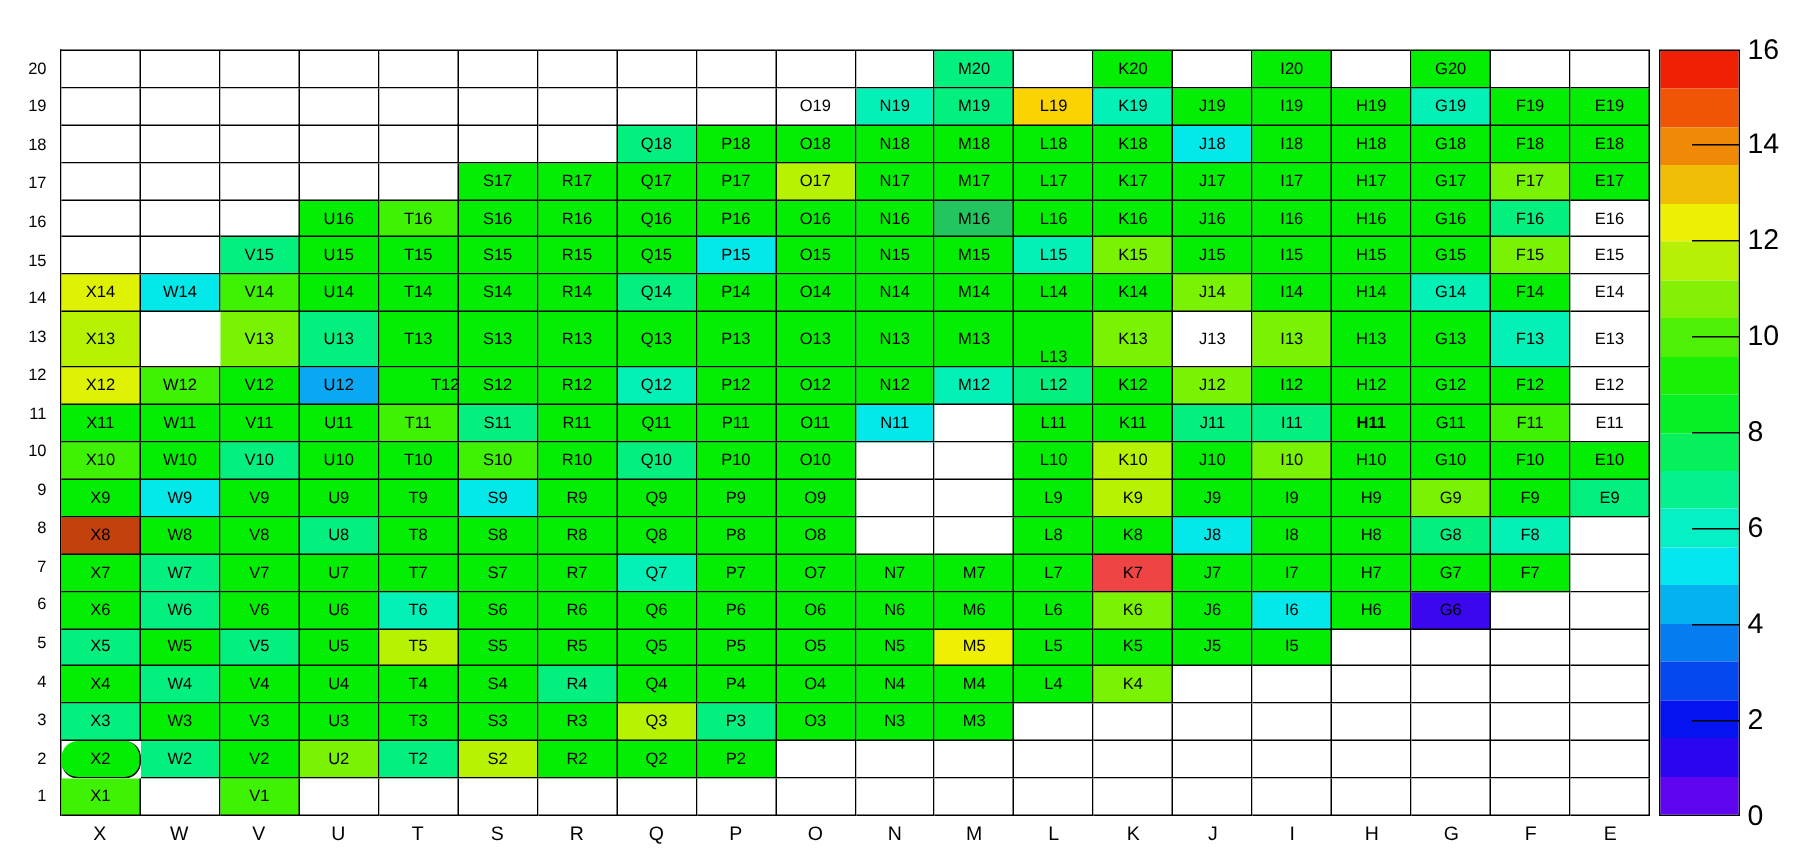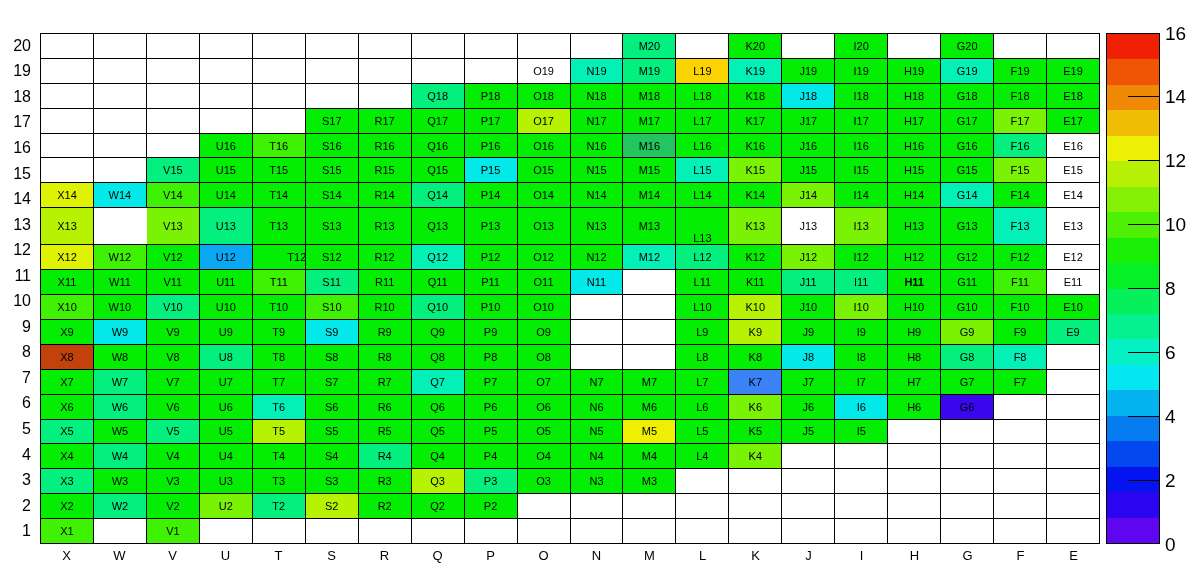--- a/index.html
+++ b/index.html
@@ -9,21 +9,21 @@
          font-size:21px;letter-spacing:0px;white-space:pre;}
   #grid{position:absolute;left:40px;top:33px;width:1060px;height:511px;
         display:grid;grid-template-columns:repeat(20,1fr);grid-template-rows:repeat(20,1fr);
         border-top:1px solid #000;border-left:1px solid #000;box-sizing:border-box;}
   .cell{border-right:1px solid #000;border-bottom:1px solid #000;
         display:flex;align-items:center;justify-content:center;
         font-size:11px;background:#fff;overflow:hidden;box-sizing:border-box;}
   #row-labels{position:absolute;left:4px;top:33px;width:30px;height:511px;
               display:flex;flex-direction:column;}
   #row-labels div{flex:1;display:flex;align-items:center;justify-content:flex-end;
-                  font-size:16px;padding-right:3px;}
+                  font-size:11px;padding-right:3px;}
   #col-labels{position:absolute;left:40px;top:548px;width:1060px;height:18px;
               display:grid;grid-template-columns:repeat(20,1fr);}
   #col-labels div{text-align:center;font-size:13px;}
   #colorbar{position:absolute;left:1106px;top:33px;width:54px;height:511px;
             border:1px solid #000;box-sizing:border-box;display:flex;flex-direction:column;}
   #colorbar .band{flex:1;}
   .cb-tick{position:absolute;height:1px;background:#000;left:1128px;width:32px;}
   .cb-label{position:absolute;left:1165px;width:31px;font-size:19px;line-height:19px;}
 </style>
 </head>
@@ -765,21 +765,21 @@
       </div>
       <div class="cell" style="background: rgb(3, 238, 3);">
         <span>N7</span>
       </div>
       <div class="cell" style="background: rgb(3, 238, 3);">
         <span>M7</span>
       </div>
       <div class="cell" style="background: rgb(3, 238, 3);">
         <span>L7</span>
       </div>
-      <div class="cell" style="background: #3b82f6;">
+      <div class="cell" style="background: #ef4444;">
         <span>K7</span>
       </div>
       <div class="cell" style="background: rgb(3, 238, 3);">
         <span>J7</span>
       </div>
       <div class="cell" style="background: rgb(3, 238, 3);">
         <span>I7</span>
       </div>
       <div class="cell" style="background: rgb(3, 238, 3);">
         <span>H7</span>
@@ -984,21 +984,21 @@
         <span>M3</span>
       </div>
       <div class="cell"></div>
       <div class="cell"></div>
       <div class="cell"></div>
       <div class="cell"></div>
       <div class="cell"></div>
       <div class="cell"></div>
       <div class="cell"></div>
       <div class="cell"></div>
-      <div class="cell" style="background: rgb(3, 238, 3);">
+      <div class="cell" style="background: rgb(3, 238, 3); border-radius: 11px;">
         <span>X2</span>
       </div>
       <div class="cell" style="background: rgb(3, 240, 126);">
         <span>W2</span>
       </div>
       <div class="cell" style="background: rgb(3, 238, 3);">
         <span>V2</span>
       </div>
       <div class="cell" style="background: rgb(121, 242, 3);">
         <span>U2</span>

